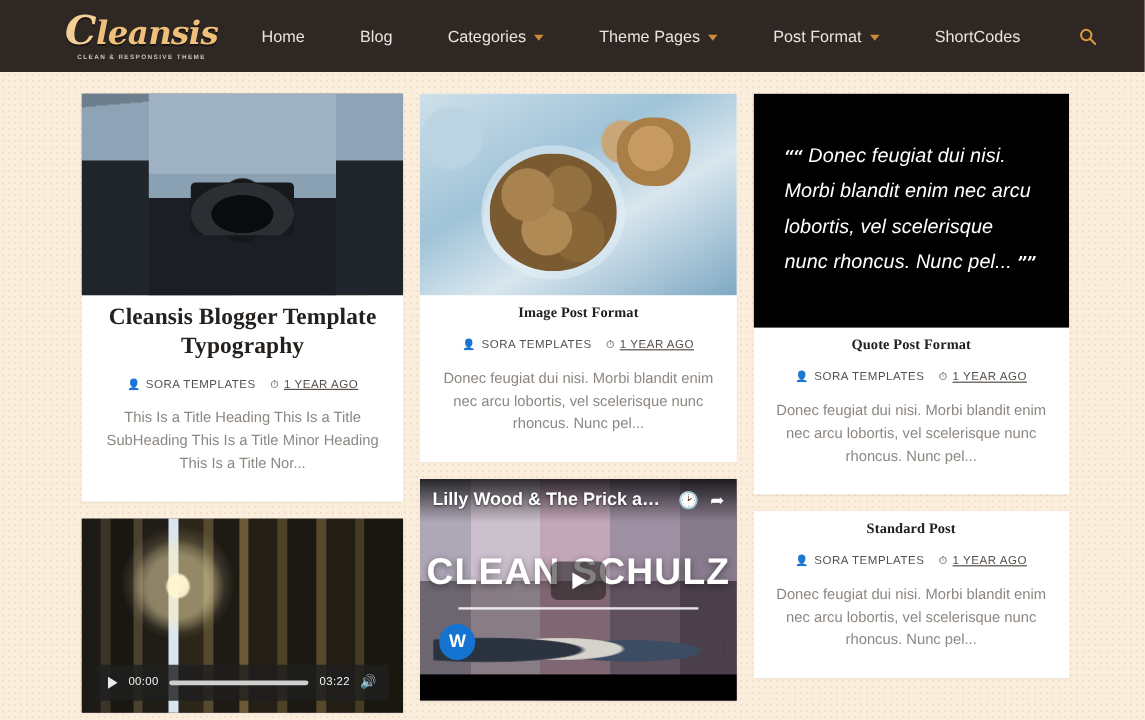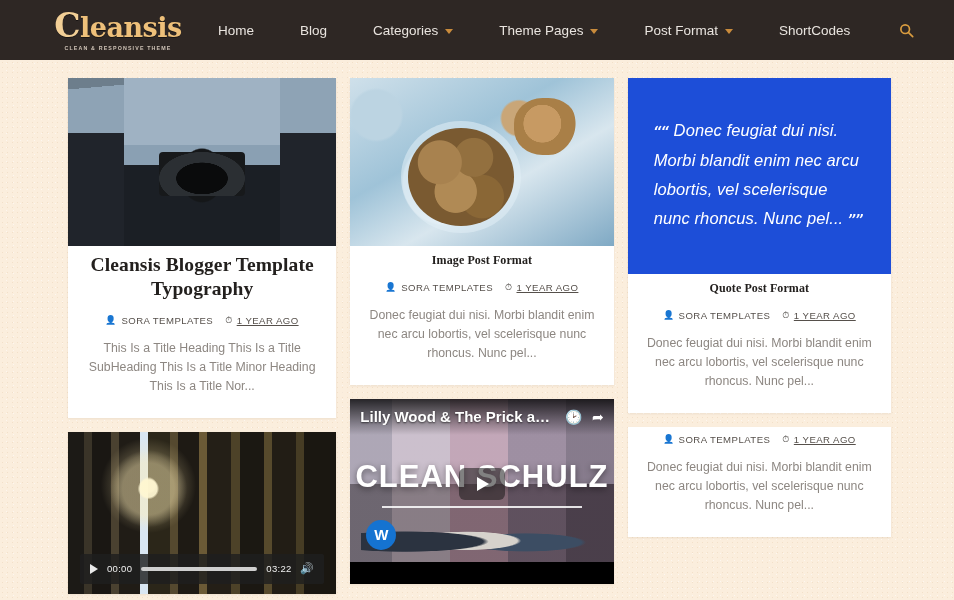--- a/index.html
+++ b/index.html
@@ -43,20 +43,21 @@
   .logo-wrap {
     display: flex;
     flex-direction: column;
     align-items: center;
     width: 120px;
     flex: none;
   }
 
   .logo-text {
     font-family: "DejaVu Serif", serif;
+    font-style: italic;
     font-weight: bold;
     font-size: 27px;
     letter-spacing: -0.5px;
     line-height: 1;
     background: linear-gradient(180deg, #f6d9a8 0%, #e0a martin 40%, #c98b3c 100%);
     color: #eec07a;
     text-shadow: 0 1px 0 rgba(0,0,0,0.45);
   }
   .logo-text .cap { font-size: 33px; color: #f2cf96; }
 
@@ -342,21 +343,21 @@
     font-weight: bold; font-size: 15px;
     font-family: "Liberation Sans", sans-serif;
     line-height: 1;
   }
   .yt-bottom {
     position:absolute; left:0; right:0; bottom:0; height:22px; background:#000;
   }
 
   
   .quote-box {
-    background: #1d4ed8;
+    background: #000000;
     padding: 38px 26px 40px;
     color: #ffffff;
   }
   .quote-text {
     font-style: italic;
     font-size: 16.5px;
     line-height: 1.78;
     color: #ffffff;
     letter-spacing: 0.1px;
   }
@@ -505,20 +506,21 @@
             <span class="mi">⏱</span>
             <span class="meta-date">1 YEAR AGO</span>
           </span>
         </div>
         <p class="card-excerpt">Donec feugiat dui nisi. Morbi blandit enim nec arcu lobortis, vel scelerisque nunc rhoncus. Nunc pel...</p>
       </div>
     </article>
 
     <article class="card">
       <div class="card-body">
+        <h2 class="card-title small">Standard Post</h2>
         <div class="card-meta">
           <span class="meta-piece">
             <span class="mi">👤</span>
             <span>SORA TEMPLATES</span>
           </span>
           <span class="meta-piece">
             <span class="mi">⏱</span>
             <span class="meta-date">1 YEAR AGO</span>
           </span>
         </div>

